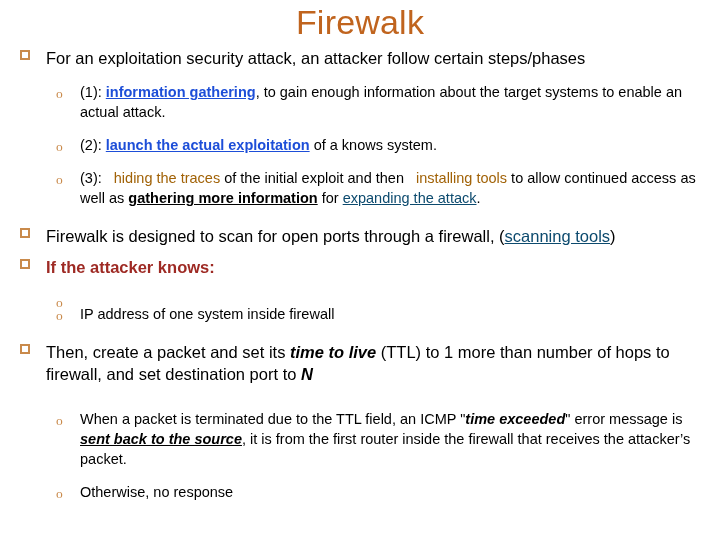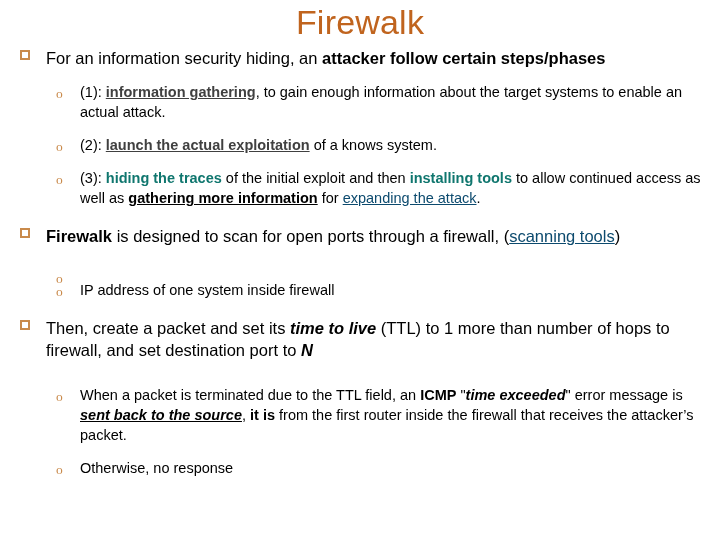--- a/index.html
+++ b/index.html
@@ -83,55 +83,56 @@
     line-height: 20px;
     color: #C98A4B;
     font-family: "Liberation Serif", serif;
   }
 
   .gap-sm { height: 7px; }
   .gap-md { height: 11px; }
   .gap-lg { height: 15px; }
 
   
-  .b    { font-weight: bold; text-align: center; }
+  .b    { font-weight: normal; text-align: center; }
   .bi   { font-weight: bold; font-style: italic; margin-top: 32px; }
   .u    { }
   .link {
-    color: #404040;
+    color: #1d4ed8;
     font-weight: bold;
     text-decoration: underline;
   }
   .link-plain {
     color: #0c4a6e;
     text-decoration: underline;
   }
   .blue-b {
-    color: #0f766e;
-    font-weight: bold;
+    color: #a16207;
+    font-weight: normal;
+    margin-left: 8px;
   }
   .bu   { font-weight: bold; text-decoration: underline; }
   .biu  { font-weight: bold; font-style: italic; text-decoration: underline; margin-top: 28px; }
   .maroon-b {
     color: #9E2A24;
     font-weight: bold;
   }
 </style>
 </head>
 <body>
 
 <div class="slide">
 
   <div class="slide-title">Firewalk</div>
 
   <div class="body">
 
     <div class="line l1">
       <span class="marker"></span>
-      <span>For an information security hiding, an </span><span class="b">attacker follow certain steps/phases</span>
+      <span>For an exploitation security attack, an </span><span class="b">attacker follow certain steps/phases</span>
     </div>
 
     <div class="gap-md"></div>
 
     <div class="line l2">
       <span class="marker-o">o</span>
       <span>(1): </span><span class="link">information gathering</span><span>, to gain enough information about the target systems to enable an actual attack.</span>
     </div>
 
     <div class="gap-md"></div>
@@ -150,20 +151,24 @@
 
     <div class="gap-lg"></div>
 
     <div class="line l1">
       <span class="marker"></span>
       <span class="b">Firewalk</span><span> is designed to scan for open ports through a firewall, (</span><span class="link-plain">scanning tools</span><span>)</span>
     </div>
 
     <div class="gap-sm"></div>
 
+    <div class="line l1">
+      <span class="marker"></span>
+      <span class="maroon-b">If the attacker knows:</span>
+    </div>
 
     <div class="gap-md"></div>
 
     <div class="line l2">
       <span class="marker-o">o</span>
     </div>
 
     <div class="gap-md"></div>
 
     <div class="line l2">

